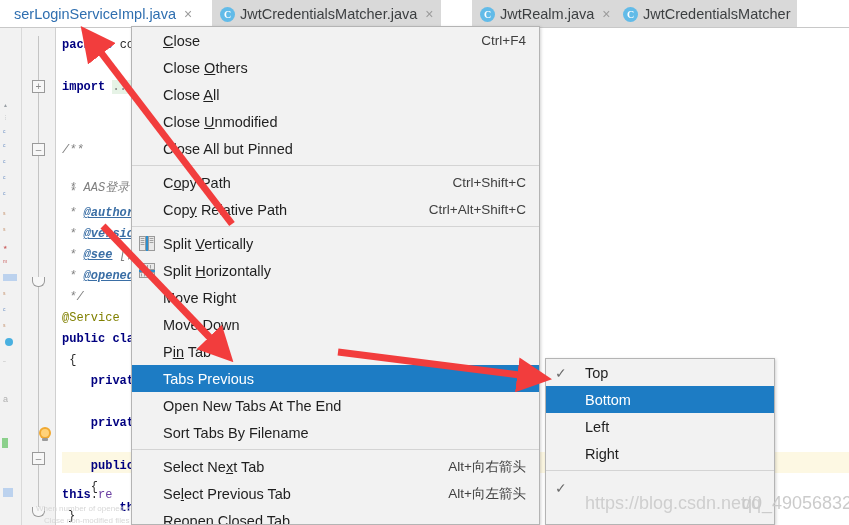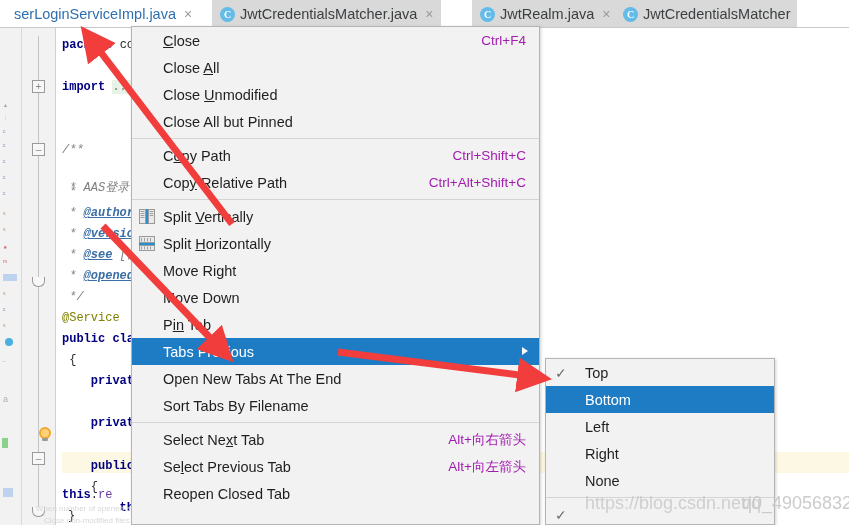--- a/index.html
+++ b/index.html
@@ -104,21 +104,21 @@
   }
   .mi {
     position:relative; height:27px; display:flex; align-items:center;
     padding-left:31px; padding-right:10px; white-space:nowrap;
   }
   .mi.sel { background:#1d7cc4; color:#ffffff; }
   .mi .acc { text-decoration:underline; }
   .mi .short {
     position:absolute; right:13px; top:0; height:27px;
     display:flex; align-items:center;
-    color:#a21caf; font-size:13.5px;
+    color:#404040; font-size:13.5px;
   }
   .mi .arrow {
     position:absolute; right:11px; top:9px;
     width:0; height:0; border-left:6px solid #ffffff;
     border-top:4.5px solid transparent; border-bottom:4.5px solid transparent;
   }
   .msep { height:1px; background:#d4d4d4; margin:3px 0; }
   .mi .mico { position:absolute; left:7px; top:6px; width:16px; height:15px; }
   .mi .chk {
     position:absolute; left:9px; top:0; height:27px;
@@ -243,20 +243,23 @@
     <div class="tabbar-underline"></div>
   </div>
 
   <div class="menu">
 
     <div class="mi">
       <span><span class="acc">C</span>lose</span>
       <span class="short">Ctrl+F4</span>
     </div>
     <div class="mi">
+      <span>Close <span class="acc">O</span>thers</span>
+    </div>
+    <div class="mi">
       <span>Close <span class="acc">A</span>ll</span>
     </div>
     <div class="mi">
       <span>Close <span class="acc">U</span>nmodified</span>
     </div>
     <div class="mi">
       <span>Close All but Pinned</span>
     </div>
     <div class="msep"></div>
 
@@ -344,23 +347,20 @@
     </div>
     <div class="mi sel">
       <span>Bottom</span>
     </div>
     <div class="mi">
       <span>Left</span>
     </div>
     <div class="mi">
       <span>Right</span>
     </div>
-    <div class="mi">
-      <span>None</span>
-    </div>
     <div class="msep"></div>
     <div class="mi">
       <span class="chk">✓</span>
     </div>
   </div>
 
   <svg class="arrows" viewBox="0 0 849 525">
     <defs>
       <marker id="ah" markerWidth="5" markerHeight="5" refX="1.4" refY="2.5" orient="auto">
         <path d="M0,0 L5,2.5 L0,5 z" fill="#f23d3d"></path>

